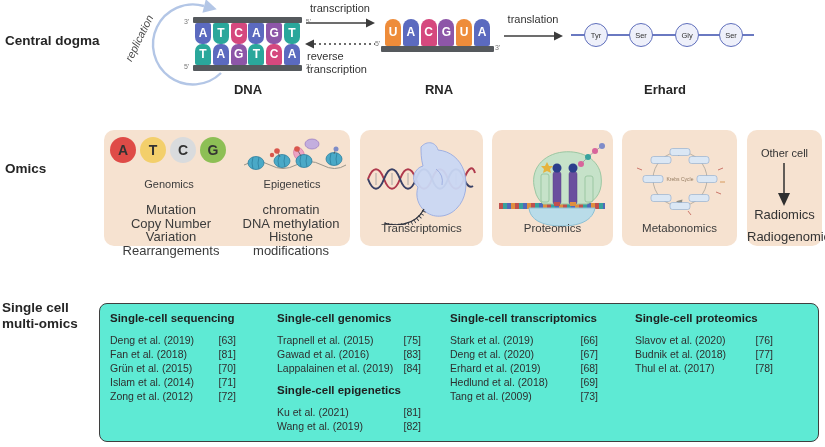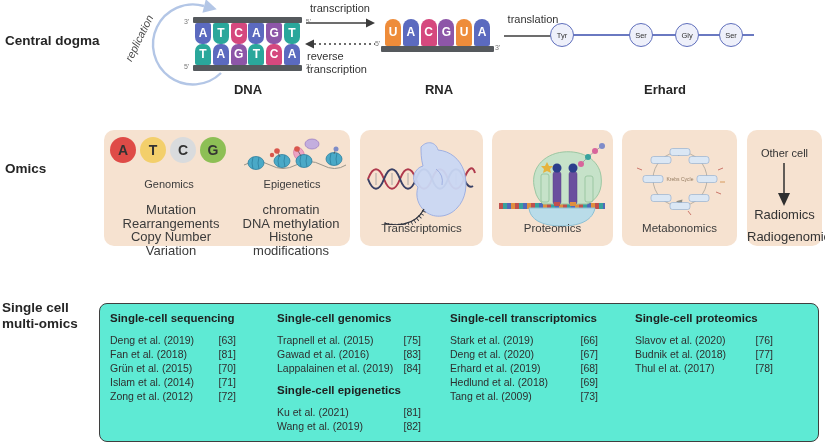--- a/index.html
+++ b/index.html
@@ -155,21 +155,21 @@
         <div class="base" style="background: rgb(238, 140, 58);">U</div>
         <div class="base" style="background: rgb(91, 106, 191);">A</div>
       </div>
     <div class="bar"></div>
   </div>
   <span class="end" id="rna-left">5'</span>
   <span class="end" id="rna-right">3'</span>
   <div class="caption" id="rna-caption">RNA</div>
 
   <div id="protein-chain">
-      <div class="residue" style="left: 550px;">Tyr</div>
+      <div class="residue" style="left: 584px;">Tyr</div>
       <div class="residue" style="left: 629px;">Ser</div>
       <div class="residue" style="left: 675px;">Gly</div>
       <div class="residue" style="left: 719px;">Ser</div>
     </div>
   <div class="caption" id="protein-caption">Erhard</div>
 
   <div class="obox" id="box-gen-epi">
     <div id="atcg-row">
         <div class="gbase" style="background: rgb(223, 75, 71);">A</div>
         <div class="gbase" style="background: rgb(243, 207, 107);">T</div>
@@ -195,22 +195,22 @@
       <circle cx="30" cy="18" r="2.2" fill="#d9564c"></circle>
       <line x1="56" y1="14" x2="59" y2="19" stroke="#555" stroke-width="0.7"></line>
       <circle cx="55" cy="12" r="2.8" fill="#d9564c"></circle>
       <line x1="93" y1="14" x2="92" y2="17" stroke="#555" stroke-width="0.7"></line>
       <circle cx="94" cy="12" r="2.5" fill="#7e8cc7"></circle>
     </svg>
     <div class="olabel" id="genomics-label">Genomics</div>
     <div class="olabel" id="epigenetics-label">Epigenetics</div>
     <div class="ofeat" id="genomics-feats">
         <div class="fline">Mutation</div>
+        <div class="fline">Copy Number Variation</div>
         <div class="fline">Rearrangements</div>
-        <div class="fline">Copy Number Variation</div>
       </div>
     <div class="ofeat" id="epigenetics-feats">
         <div class="fline">chromatin</div>
         <div class="fline">DNA methylation</div>
         <div class="fline">Histone modifications</div>
       </div>
   </div>
 
   <div class="obox" id="box-tra">
     <svg id="tra-icon" width="111" height="86" viewBox="0 0 111 86">

